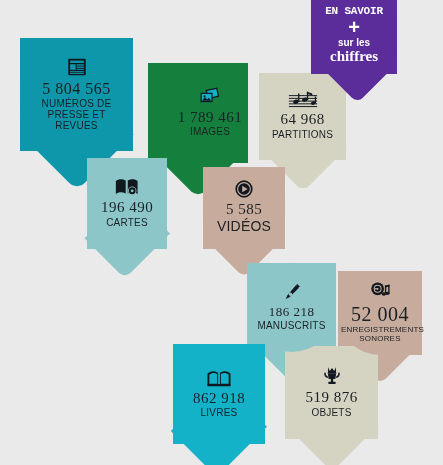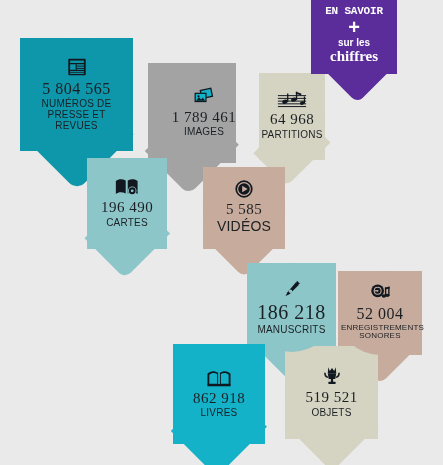--- a/index.html
+++ b/index.html
@@ -140,42 +140,42 @@
           <rect x="11.6" y="14" width="7.9" height="1.1" fill="#0e96aa"></rect>
           <rect x="4.5" y="16.5" width="15" height="1.3" fill="#0e96aa"></rect>
           <rect x="4.5" y="18.6" width="15" height="1" fill="#0e96aa"></rect>
         </svg>
       </span>
       <span class="value" style="font-size:16px;">5 804 565</span>
       <span class="label" style="font-size:10px; max-width:86px;">NUMÉROS DE PRESSE ET REVUES</span>
     </div>
   </div>
 
-  <div class="pin" style="left:148px; top:63px; width:88px; height:100px; background:#a3a3a3;padding-left:24px;">
+  <div class="pin" style="left:148px; top:63px; width:100px; height:100px; background:#15803d;padding-left:24px;">
     <div class="tip"></div>
     <div class="bubble"></div>
     <div class="content">
       <span class="icon">
         <svg width="24" height="20" viewBox="0 0 28 22">
           <g transform="rotate(-12 16 8)">
             <rect x="10" y="1.5" width="14" height="11" fill="#111820"></rect>
             <rect x="11.5" y="3" width="11" height="8" fill="#13b2c8"></rect>
           </g>
           <rect x="3" y="6" width="14" height="11" fill="#111820"></rect>
           <rect x="4.4" y="7.4" width="11.2" height="8.2" fill="#13b2c8"></rect>
           <circle cx="7.6" cy="10.2" r="1.25" fill="#111820"></circle>
           <path d="M4.6 15.4 L8.2 11.3 L10.6 14 L12.6 11.9 L15.5 15.4 Z" fill="#111820"></path>
         </svg>
       </span>
       <span class="value" style="font-size:15px;">1 789 461</span>
       <span class="label" style="font-size:10px;">IMAGES</span>
     </div>
   </div>
 
-  <div class="pin" style="left:259px; top:73px; width:66px; height:87px; background:#d5d3c2;">
+  <div class="pin" style="left:259px; top:73px; width:87px; height:87px; background:#d5d3c2;">
     <div class="tip"></div>
     <div class="bubble"></div>
     <div class="content">
       <span class="icon">
         <svg width="30" height="18" viewBox="0 0 34 20">
           <g fill="#111820">
             <rect x="1" y="4.5" width="32" height="1.1"></rect>
             <rect x="1" y="7.6" width="32" height="1.1"></rect>
             <rect x="1" y="10.7" width="32" height="1.1"></rect>
             <rect x="1" y="13.8" width="32" height="1.1"></rect>
@@ -236,21 +236,21 @@
     <div class="content">
       <span class="icon">
         <svg width="20" height="20" viewBox="0 0 22 22">
           <g fill="#111820">
             <path d="M16.8 2.2 L19.8 5.2 L16.4 6 L16 2.6 Z"></path>
             <path d="M15.6 3.4 L18.6 6.4 L8.2 16.8 L4 18.8 L6 14.6 Z"></path>
             <circle cx="9.4" cy="13.4" r="1.9" fill="#8dc6c8"></circle>
           </g>
         </svg>
       </span>
-      <span class="value" style="font-size:20px;text-align:center;">186 218</span>
+      <span class="value" style="font-size:13px;text-align:center;">186 218</span>
       <span class="label" style="font-size:10px;">MANUSCRITS</span>
     </div>
   </div>
 
   <div class="pin" style="left:338px; top:271px; width:84px; height:84px; background:#c7ab9c;">
     <div class="tip"></div>
     <div class="bubble"></div>
     <div class="content">
       <span class="icon">
         <svg width="22" height="20" viewBox="0 0 24 22">
@@ -261,21 +261,21 @@
           <rect x="5.4" y="7.9" width="4.4" height="1.4" fill="#c7ab9c"></rect>
           <g fill="#111820">
             <rect x="17.4" y="5" width="1.5" height="9"></rect>
             <rect x="21" y="4" width="1.5" height="10"></rect>
             <path d="M17.4 5 L22.5 4 L22.5 6.1 L17.4 7.1 Z"></path>
             <ellipse cx="16.3" cy="14.4" rx="2.4" ry="1.9"></ellipse>
             <ellipse cx="20" cy="13.6" rx="2.4" ry="1.9"></ellipse>
           </g>
         </svg>
       </span>
-      <span class="value" style="font-size:16px;">52 004</span>
+      <span class="value" style="font-size:20px;">52 004</span>
       <span class="label" style="font-size:8px; max-width:78px;">ENREGISTREMENTS SONORES</span>
     </div>
   </div>
 
   <div class="pin" style="left:173px; top:344px; width:92px; height:100px; background:#13b2c8;">
     <div class="tip"></div>
     <div class="bubble"></div>
     <div class="content">
       <span class="icon">
         <svg width="26" height="20" viewBox="0 0 28 21">
@@ -300,21 +300,21 @@
           <g fill="#111820">
             <path d="M8 2.4 L9.6 6.6 L12 3.4 L14.4 6.6 L16 2.4 L16.6 9 L7.4 9 Z"></path>
             <path d="M7.4 9 L16.6 9 L15.6 15.4 L8.4 15.4 Z"></path>
             <path d="M3.6 8.2 C3 11.4 4.6 13.8 7.6 14.2 L7.3 12.3 C5.6 11.9 4.9 10.6 5.3 8.8 Z"></path>
             <path d="M20.4 8.2 C21 11.4 19.4 13.8 16.4 14.2 L16.7 12.3 C18.4 11.9 19.1 10.6 18.7 8.8 Z"></path>
             <rect x="10.8" y="15.2" width="2.4" height="3.6"></rect>
             <rect x="8" y="18.4" width="8" height="2.2" rx="0.6"></rect>
           </g>
         </svg>
       </span>
-      <span class="value" style="font-size:15px;">519 521</span>
+      <span class="value" style="font-size:15px;">519 876</span>
       <span class="label" style="font-size:10px;">OBJETS</span>
     </div>
   </div>
 
   <div class="pin cta" style="left:311px; top:0px; width:86px; height:74px; background:#5b2d9b;">
     <div class="tip"></div>
     <div class="bubble"></div>
     <div class="content">
       <span class="cta-top">EN SAVOIR</span>
       <span class="cta-plus">+</span>

